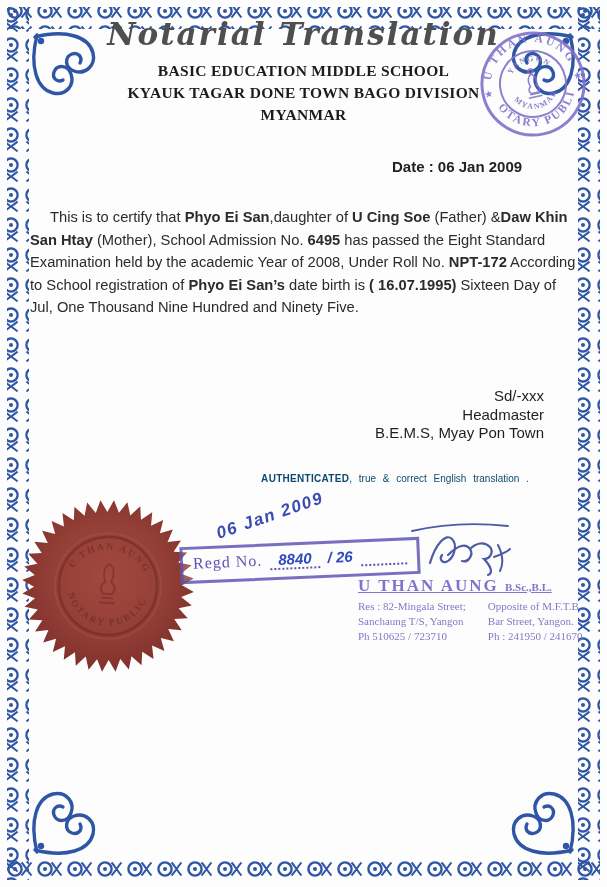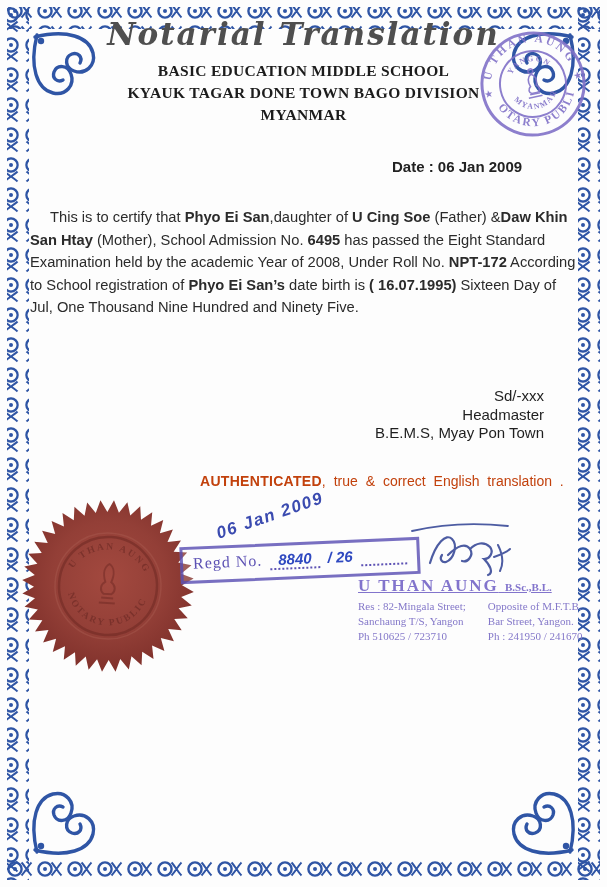--- a/index.html
+++ b/index.html
@@ -16,22 +16,22 @@
   #school1{top:62px;} #school2{top:84px;} #school3{top:106px;}
 
   .date-line{left:392px;top:158px;font-size:15px;font-weight:600;color:#222;}
 
   .body-par{left:30px;top:206px;width:552px;font-size:14.7px;line-height:22.6px;
     color:#2b2b2b;text-indent:20px;}
 
   .sign-block{left:329px;top:387px;width:215px;text-align:right;font-size:15px;
     line-height:18.5px;color:#1f1f1f;}
 
-  .auth-line{left:200px;top:473px;width:390px;font-size:14px;
-    color:#c2410c;word-spacing:4px;}
+  .auth-line{left:200px;top:473px;width:390px;text-align:center;font-size:10px;
+    color:#0c4a6e;word-spacing:4px;}
   .auth-line .b{letter-spacing:.3px;}
 
   .hand-date{left:214px;top:506px;transform:rotate(-19deg);color:#3b4bb0;
     font-style:italic;font-weight:bold;font-size:17px;letter-spacing:1.5px;}
 
   .regd{left:180px;top:542px;transform:rotate(-2.5deg);border:3px solid rgba(86,75,178,.8);
     padding:5px 10px 7px 10px;display:flex;align-items:baseline;gap:8px;background:rgba(255,255,255,.2);}
   .regd-label{font-family:"Liberation Serif",serif;font-size:16px;color:#5d52b4;letter-spacing:1px;}
   .regd-num,.regd-suffix{font-style:italic;font-weight:bold;font-size:15px;color:#2f49c0;}
   .regd-num{border-bottom:2px dotted #5d52b4;padding:0 8px;}

